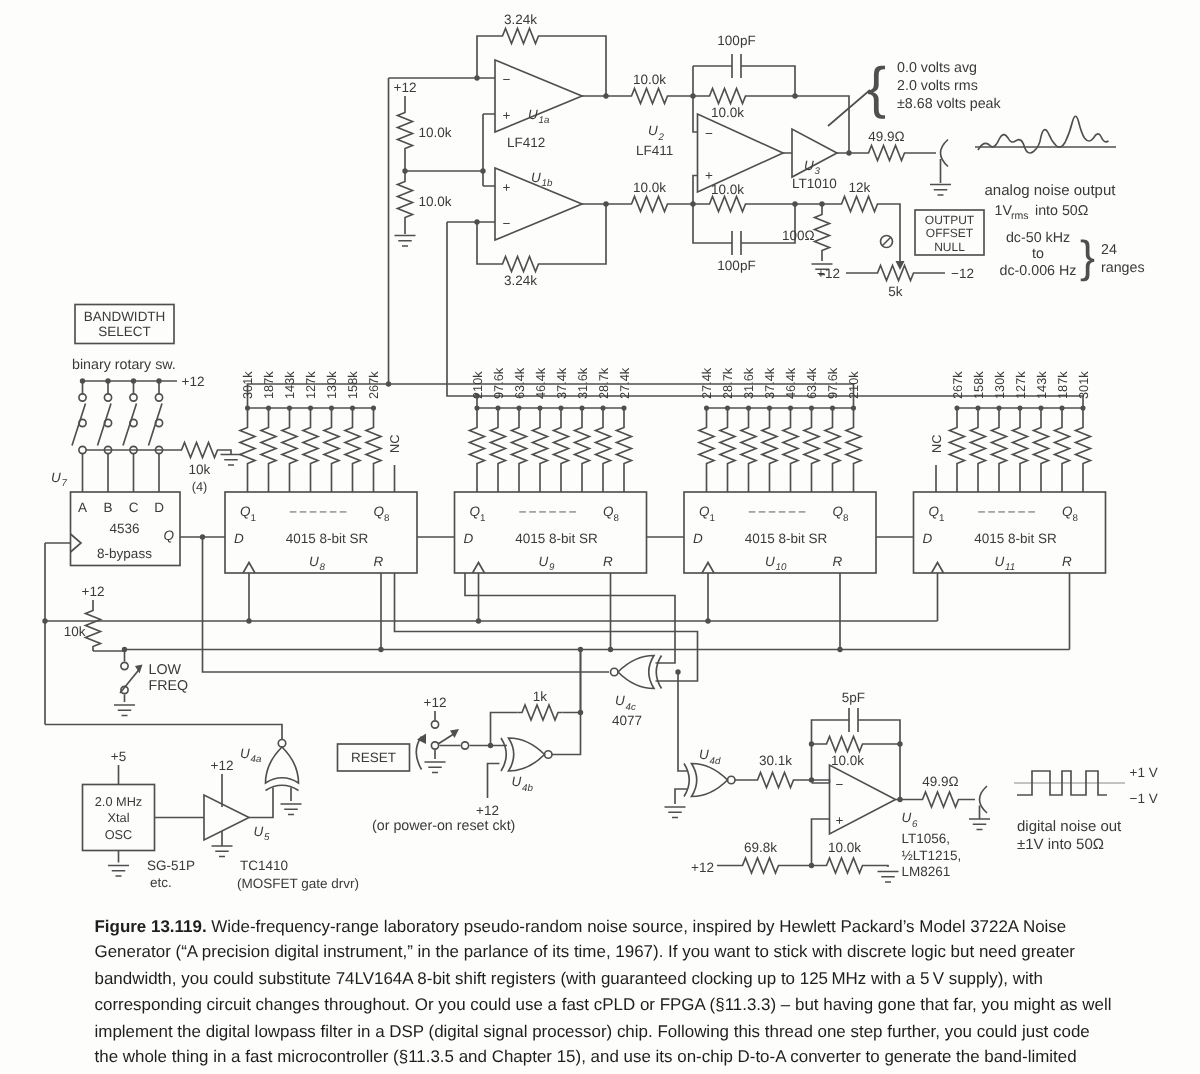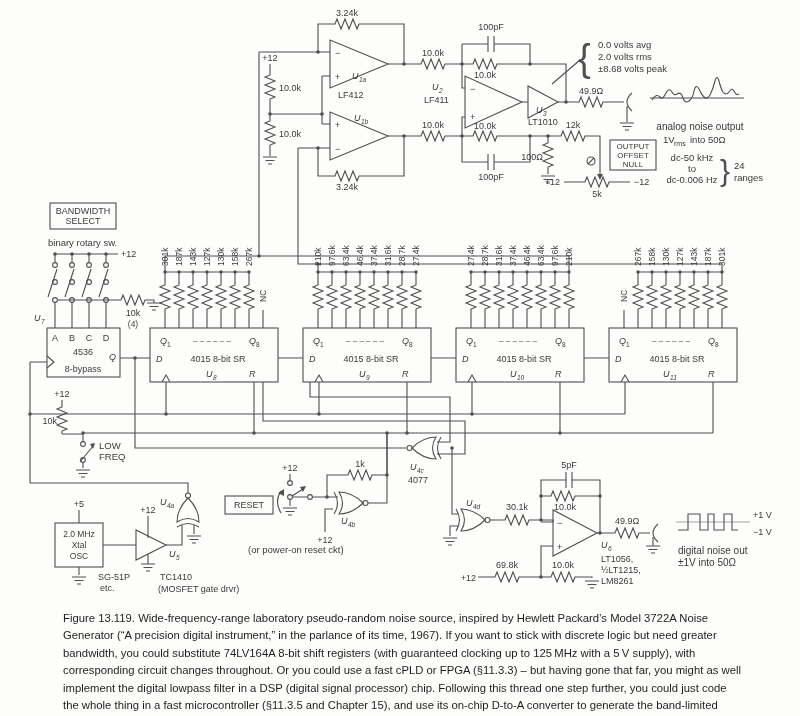--- a/index.html
+++ b/index.html
@@ -7,21 +7,21 @@
   svg text{font-family:"Liberation Sans",sans-serif;fill:#3a3a3a;}
   .w{stroke:#4f4f4f;stroke-width:1.1;fill:none;}
   .wt{stroke:#8a8a8a;stroke-width:0.8;fill:none;}
   .dot{fill:#4f4f4f;}
   .f65{font-size:6.5px}.f7{font-size:7px}.f8{font-size:8px}.f85{font-size:8.5px}
   .f9{font-size:9px}.f95{font-size:9.5px}.f10{font-size:10px}
   .it{font-style:italic}.mid{text-anchor:middle}.end{text-anchor:end}
   .brace{font-size:38px;fill:#4f4f4f;}
   .brace2{font-size:30px;fill:#4f4f4f;}
   #caption{position:absolute;left:63px;top:610px;width:678px;font-size:11.3px;line-height:17.4px;color:#1e1e1e;text-align:left;}
-  #caption b{font-weight:normal;}
+  #caption b{font-weight:bold;}
 </style>
 </head>
 <body>
 
 <div id="page">
 <svg width="800" height="604" viewBox="0 0 800 604">
 <defs>
   <g id="rh">
           <path class="w" d="M0,0 l3,0 l2,-5 l4,10 l4,-10 l4,10 l4,-10 l4,10 l2,-5 l3,0"></path>
         </g>

